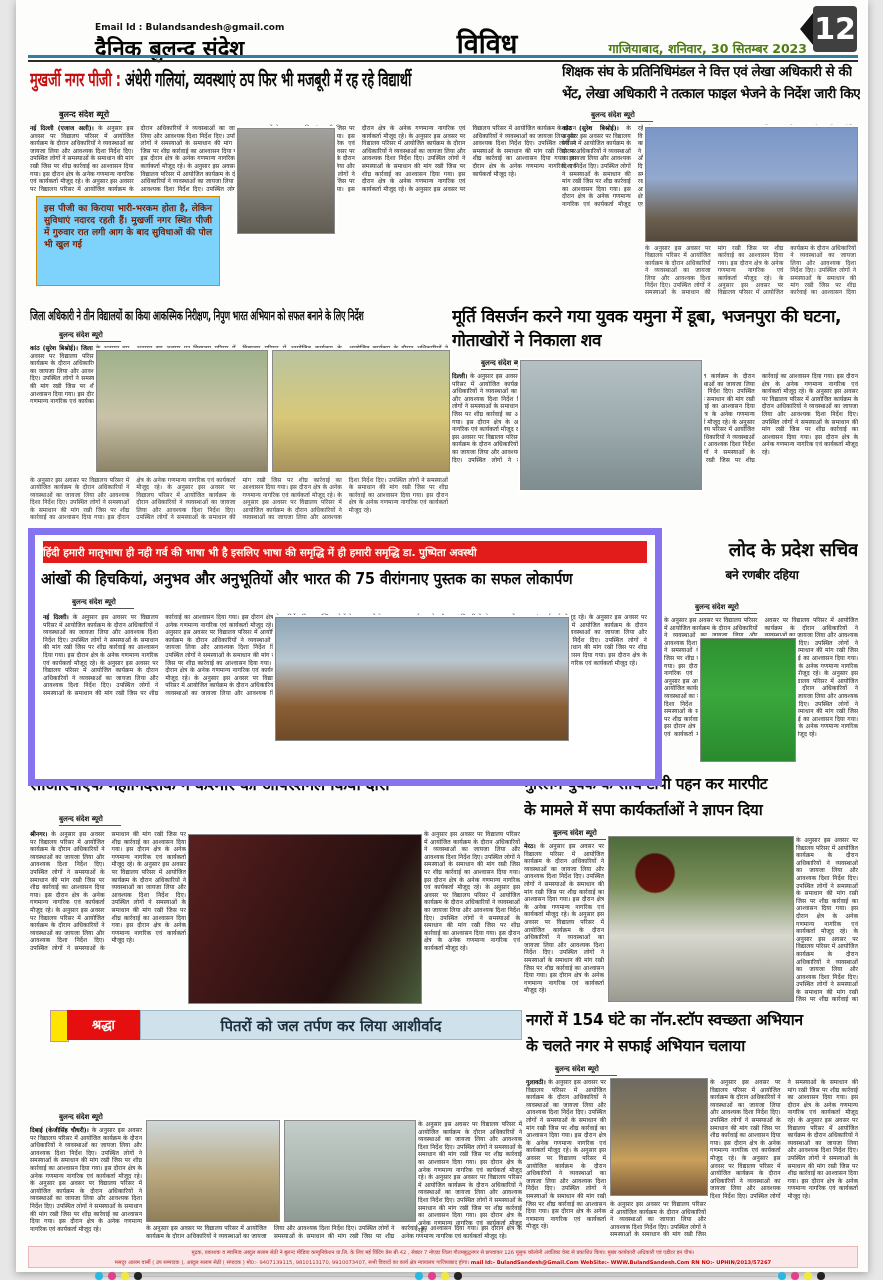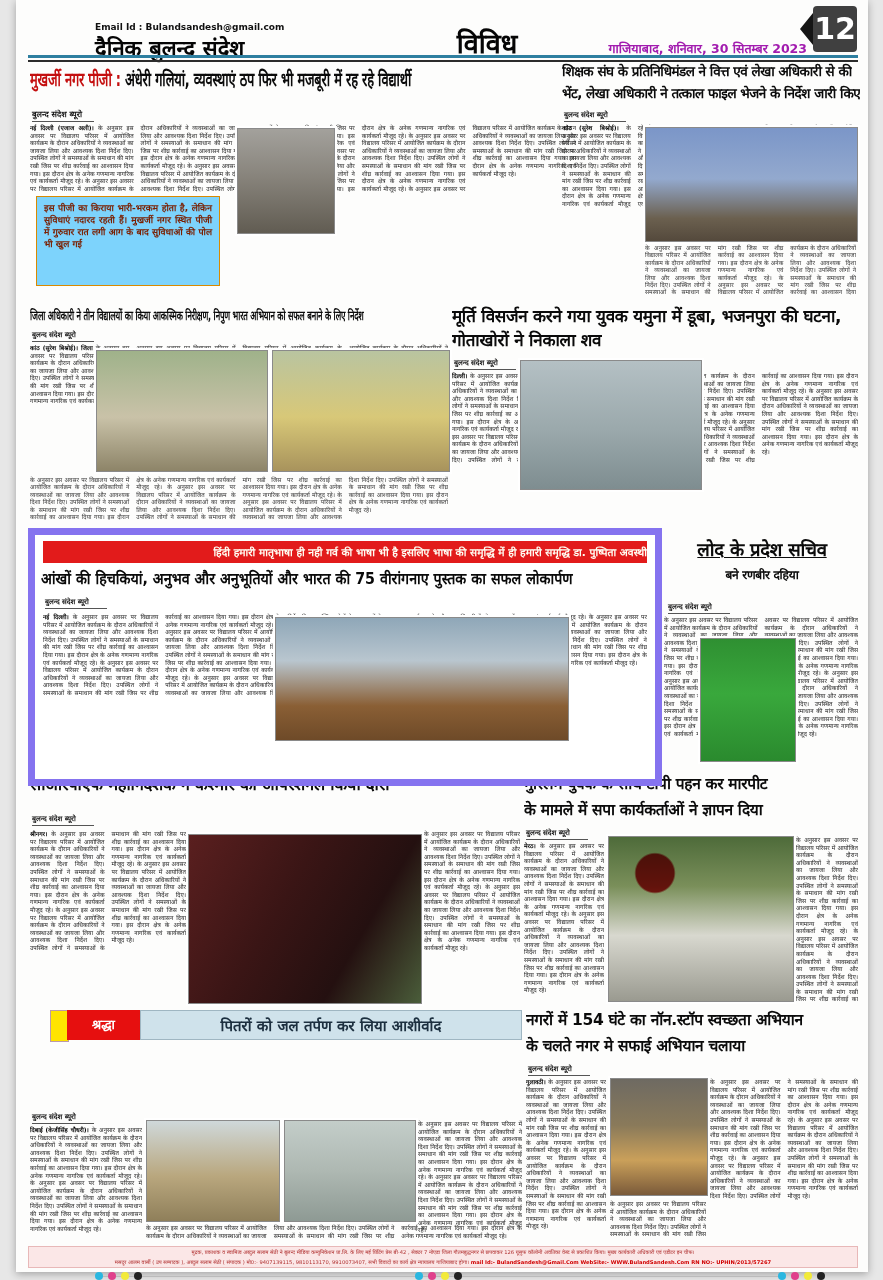--- a/index.html
+++ b/index.html
@@ -1,33 +1,33 @@
 <!DOCTYPE html>
 <html><head>
 <meta charset="utf-8">
 <style>
   html,body{margin:0;padding:0;background:#e7e7e7;font-family:"DejaVu Sans",sans-serif;}
   .page{position:relative;width:883px;height:1280px;background:#e7e7e7;overflow:hidden;}
   .sheet{position:absolute;left:16px;top:0;width:852px;height:1272px;background:#fdfdfc;box-shadow:0 2px 8px rgba(0,0,0,.3);}
   .abs{position:absolute;}
   .hl{position:absolute;font-weight:bold;color:#0b0b0b;letter-spacing:-.3px;overflow:hidden;white-space:nowrap;}
   .hlw{position:absolute;font-weight:bold;color:#0b0b0b;letter-spacing:-.3px;overflow:hidden;}
-  .byline{position:absolute;font-size:8px;font-weight:bold;color:#161616;}
+  .byline{position:absolute;font-size:8px;font-weight:bold;color:#161616;margin-left:27px;}
   .byline::after{content:"";display:block;width:62px;border-top:1px solid #555;margin-top:2px;}
   .bodycols{position:absolute;font-size:6px;line-height:7.6px;text-align:justify;color:#222;column-gap:7px;overflow:hidden;}
   .dl{font-weight:bold;color:#000;}
   .caption{position:absolute;font-size:6px;line-height:7.4px;color:#333;text-align:justify;overflow:hidden;column-gap:7px;}
   .photo{position:absolute;border:1px solid #8a8a8a;box-shadow:0 0 0 2px #fff;z-index:2;}
   .rule1{position:absolute;left:28px;top:55px;width:830px;height:3px;background:#2e7fa0;}
   .rule2{position:absolute;left:28px;top:60px;width:830px;height:2px;background:#2c2c2c;}
   .pagebox{position:absolute;left:813px;top:6px;width:44px;height:46px;background:#404040;border-radius:4px;color:#fff;font-size:30px;font-weight:bold;text-align:center;line-height:46px;}
   .pagebox::before{content:"";position:absolute;left:-13px;top:7px;border-top:16px solid transparent;border-bottom:16px solid transparent;border-right:13px solid #151515;}
   .pullquote{position:absolute;left:36px;top:196px;width:168px;height:78px;background:#7dd3fc;border:1px solid #d98a00;color:#7a1f00;font-size:9px;line-height:12px;font-weight:bold;padding:5px 7px;text-align:justify;overflow:hidden;z-index:3;}
   .purplebox{position:absolute;left:28px;top:528px;width:620px;height:244px;border:7px solid #8573ef;background:#fff;z-index:5;}
-  .redbanner{position:absolute;left:8px;top:6px;right:8px;height:22px;background:#e21b1b;color:#fffdf2;font-size:10.5px;font-weight:bold;text-align:right;line-height:22px;overflow:hidden;white-space:nowrap;}
+  .redbanner{position:absolute;left:8px;top:6px;right:8px;height:22px;background:#e21b1b;color:#fffdf2;font-size:10.5px;font-weight:bold;text-align:left;line-height:22px;overflow:hidden;white-space:nowrap;}
   .bookhl{position:absolute;left:6px;top:32px;width:608px;font-size:15.5px;font-weight:bold;color:#0a0a0a;white-space:nowrap;overflow:hidden;transform:scaleX(.92);transform-origin:left;}
   .label-yellow{position:absolute;left:50px;top:1010px;width:17px;height:30px;background:#ffe400;border:1px solid #b9a;}
   .label-red{position:absolute;left:67px;top:1010px;width:73px;height:30px;background:#e60f0f;color:#fff;font-size:13px;font-weight:bold;text-align:center;line-height:30px;}
   .label-blue{position:absolute;left:140px;top:1010px;width:382px;height:30px;background:#cfe2eb;border:1px solid #9fb6c2;color:#1c2f3f;font-size:15px;font-weight:bold;text-align:center;line-height:30px;overflow:hidden;white-space:nowrap;box-sizing:border-box;}
   .footerstrip{position:absolute;left:28px;top:1246px;width:830px;height:22px;background:#fbe7e7;border:1px solid #e8b8b8;box-sizing:border-box;text-align:center;overflow:hidden;}
   .footerline{font-size:5.2px;line-height:10px;color:#b03030;white-space:nowrap;}
   .footerline b{color:#d00000;}
   .dots{position:absolute;top:1272px;height:10px;z-index:1;display:flex;gap:5px;}
   .dot{width:8px;height:8px;border-radius:50%;}
   .regline{position:absolute;left:100px;top:1276px;width:680px;height:1px;background:#bbb;}
@@ -35,21 +35,21 @@
 </style>
 </head>
 <body>
 
 <div class="page">
   <div class="sheet"></div>
 
   <div class="abs" style="left:95px;top:22px;font-size:9px;font-weight:bold;color:#111;">Email Id : Bulandsandesh@gmail.com</div>
   <div class="abs" style="left:95px;top:32px;font-size:22px;font-weight:bold;color:#050505;">दैनिक बुलन्द संदेश</div>
   <div class="abs" style="left:487px;top:24px;font-size:27px;font-weight:bold;color:#050505;transform:translateX(-50%);">विविध</div>
-  <div class="abs" style="left:585px;top:40px;width:222px;font-size:12.5px;font-weight:bold;color:#a21caf;text-align:right;">गाजियाबाद, शनिवार, 30 सितम्बर 2023</div>
+  <div class="abs" style="left:585px;top:40px;width:222px;font-size:12.5px;font-weight:bold;color:#4d7c0f;text-align:right;">गाजियाबाद, शनिवार, 30 सितम्बर 2023</div>
   <div class="pagebox"><span>12</span></div>
   <div class="rule1"></div>
   <div class="rule2"></div>
 
   <div class="hl" style="left:30px;top:66px;width:546px;font-size:19px;transform:scaleX(.68);transform-origin:left;width:800px;">
     <span style="color:#c40f0f;">मुखर्जी नगर पीजी : </span><span>अंधेरी गलियां, व्यवस्थाएं ठप फिर भी मजबूरी में रह रहे विद्यार्थी</span>
   </div>
   <div class="byline" style="left:32px;top:108px;">बुलन्द संदेश ब्यूरो</div>
   <div class="bodycols" style="left:30px;top:124px;width:546px;height:174px;column-count:5;">
     <span class="dl">नई दिल्ली (एजाज अली)। </span><span>के अनुसार इस अवसर पर विद्यालय परिसर में आयोजित कार्यक्रम के दौरान अधिकारियों ने व्यवस्थाओं का जायजा लिया और आवश्यक दिशा निर्देश दिए। उपस्थित लोगों ने समस्याओं के समाधान की मांग रखी जिस पर शीघ्र कार्रवाई का आश्वासन दिया गया। इस दौरान क्षेत्र के अनेक गणमान्य नागरिक एवं कार्यकर्ता मौजूद रहे। के अनुसार इस अवसर पर विद्यालय परिसर में आयोजित कार्यक्रम के दौरान अधिकारियों ने व्यवस्थाओं का जायजा लिया और आवश्यक दिशा निर्देश दिए। उपस्थित लोगों ने समस्याओं के समाधान की मांग रखी जिस पर शीघ्र कार्रवाई का आश्वासन दिया गया। इस दौरान क्षेत्र के अनेक गणमान्य नागरिक एवं कार्यकर्ता मौजूद रहे। के अनुसार इस अवसर पर विद्यालय परिसर में आयोजित कार्यक्रम के दौरान अधिकारियों ने व्यवस्थाओं का जायजा लिया और आवश्यक दिशा निर्देश दिए। उपस्थित लोगों ने समस्याओं के समाधान की मांग रखी जिस पर शीघ्र कार्रवाई का आश्वासन दिया गया। इस दौरान क्षेत्र के अनेक गणमान्य नागरिक एवं कार्यकर्ता मौजूद रहे। के अनुसार इस अवसर पर विद्यालय परिसर में आयोजित कार्यक्रम के दौरान अधिकारियों ने व्यवस्थाओं का जायजा लिया और आवश्यक दिशा निर्देश दिए। उपस्थित लोगों ने समस्याओं के समाधान की मांग रखी जिस पर शीघ्र कार्रवाई का आश्वासन दिया गया। इस दौरान क्षेत्र के अनेक गणमान्य नागरिक एवं कार्यकर्ता मौजूद रहे। के अनुसार इस अवसर पर विद्यालय परिसर में आयोजित कार्यक्रम के दौरान अधिकारियों ने व्यवस्थाओं का जायजा लिया और आवश्यक दिशा निर्देश दिए। उपस्थित लोगों ने समस्याओं के समाधान की मांग रखी जिस पर शीघ्र कार्रवाई का आश्वासन दिया गया। इस दौरान क्षेत्र के अनेक गणमान्य नागरिक एवं कार्यकर्ता मौजूद रहे। के अनुसार इस अवसर पर विद्यालय परिसर में आयोजित कार्यक्रम के दौरान अधिकारियों ने व्यवस्थाओं का जायजा लिया और आवश्यक दिशा निर्देश दिए। उपस्थित लोगों ने समस्याओं के समाधान की मांग रखी जिस पर शीघ्र कार्रवाई का आश्वासन दिया गया। इस दौरान क्षेत्र के अनेक गणमान्य नागरिक एवं कार्यकर्ता मौजूद रहे। </span>
@@ -85,21 +85,21 @@
   <div class="purplebox">
     <div class="redbanner">हिंदी हमारी मातृभाषा ही नही गर्व की भाषा भी है इसलिए भाषा की समृद्धि में ही हमारी समृद्धि  डा. पुष्पिता अवस्थी</div>
     <div class="bookhl">आंखों की हिचकियां, अनुभव और अनुभूतियों और  भारत की 75 वीरांगनाए पुस्तक का सफल लोकार्पण</div>
     <div class="byline" style="left:10px;top:62px;font-size:7px;">बुलन्द संदेश ब्यूरो</div>
     <div class="bodycols" style="left:8px;top:78px;width:604px;height:158px;column-count:5;">
       <span class="dl">नई दिल्ली। </span><span>के अनुसार इस अवसर पर विद्यालय परिसर में आयोजित कार्यक्रम के दौरान अधिकारियों ने व्यवस्थाओं का जायजा लिया और आवश्यक दिशा निर्देश दिए। उपस्थित लोगों ने समस्याओं के समाधान की मांग रखी जिस पर शीघ्र कार्रवाई का आश्वासन दिया गया। इस दौरान क्षेत्र के अनेक गणमान्य नागरिक एवं कार्यकर्ता मौजूद रहे। के अनुसार इस अवसर पर विद्यालय परिसर में आयोजित कार्यक्रम के दौरान अधिकारियों ने व्यवस्थाओं का जायजा लिया और आवश्यक दिशा निर्देश दिए। उपस्थित लोगों ने समस्याओं के समाधान की मांग रखी जिस पर शीघ्र कार्रवाई का आश्वासन दिया गया। इस दौरान क्षेत्र के अनेक गणमान्य नागरिक एवं कार्यकर्ता मौजूद रहे। के अनुसार इस अवसर पर विद्यालय परिसर में आयोजित कार्यक्रम के दौरान अधिकारियों ने व्यवस्थाओं का जायजा लिया और आवश्यक दिशा निर्देश दिए। उपस्थित लोगों ने समस्याओं के समाधान की मांग रखी जिस पर शीघ्र कार्रवाई का आश्वासन दिया गया। इस दौरान क्षेत्र के अनेक गणमान्य नागरिक एवं कार्यकर्ता मौजूद रहे। के अनुसार इस अवसर पर विद्यालय परिसर में आयोजित कार्यक्रम के दौरान अधिकारियों ने व्यवस्थाओं का जायजा लिया और आवश्यक दिशा निर्देश दिए। उपस्थित लोगों ने समस्याओं के समाधान की मांग रखी जिस पर शीघ्र कार्रवाई का आश्वासन दिया गया। इस दौरान क्षेत्र के अनेक गणमान्य नागरिक एवं कार्यकर्ता मौजूद रहे। के अनुसार इस अवसर पर विद्यालय परिसर में आयोजित कार्यक्रम के दौरान अधिकारियों ने व्यवस्थाओं का जायजा लिया और आवश्यक दिशा निर्देश दिए। उपस्थित लोगों ने समस्याओं के समाधान की मांग रखी जिस पर शीघ्र कार्रवाई का आश्वासन दिया गया। इस दौरान क्षेत्र के अनेक गणमान्य नागरिक एवं कार्यकर्ता मौजूद रहे। के अनुसार इस अवसर पर विद्यालय परिसर में आयोजित कार्यक्रम के दौरान अधिकारियों ने व्यवस्थाओं का जायजा लिया और आवश्यक दिशा निर्देश दिए। उपस्थित लोगों ने समस्याओं के समाधान की मांग रखी जिस पर शीघ्र कार्रवाई का आश्वासन दिया गया। इस दौरान क्षेत्र के अनेक गणमान्य नागरिक एवं कार्यकर्ता मौजूद रहे। के अनुसार इस अवसर पर विद्यालय परिसर में आयोजित कार्यक्रम के दौरान अधिकारियों ने व्यवस्थाओं का जायजा लिया और आवश्यक दिशा निर्देश दिए। उपस्थित लोगों ने समस्याओं के समाधान की मांग रखी जिस पर शीघ्र कार्रवाई का आश्वासन दिया गया। इस दौरान क्षेत्र के अनेक गणमान्य नागरिक एवं कार्यकर्ता मौजूद रहे। के अनुसार इस अवसर पर विद्यालय परिसर में आयोजित कार्यक्रम के दौरान अधिकारियों ने व्यवस्थाओं का जायजा लिया और आवश्यक दिशा निर्देश दिए। उपस्थित लोगों ने समस्याओं के समाधान की मांग रखी जिस पर शीघ्र कार्रवाई का आश्वासन दिया गया। इस दौरान क्षेत्र के अनेक गणमान्य नागरिक एवं कार्यकर्ता मौजूद रहे। </span>
     </div>
     <div class="photo" style="left:240px;top:82px;width:292px;height:122px;background:linear-gradient(180deg,#8fa7b8 0%,#b9c6cf 35%,#8a5f35 72%,#6e4a28 100%);"></div>
   </div>
 
-  <div class="hl" style="left:666px;top:536px;width:192px;font-size:18.5px;text-align:center;text-decoration:underline;">लोद के प्रदेश सचिव</div>
+  <div class="hl" style="left:666px;top:536px;width:192px;font-size:18.5px;text-align:right;">लोद के प्रदेश सचिव</div>
   <div class="hl" style="left:666px;top:566px;width:192px;font-size:12px;text-align:center;">बने रणबीर दहिया</div>
   <div class="byline" style="left:668px;top:602px;font-size:7px;">बुलन्द संदेश ब्यूरो</div>
   <div class="bodycols" style="left:664px;top:616px;width:194px;height:168px;column-count:2;">
     <span>के अनुसार इस अवसर पर विद्यालय परिसर में आयोजित कार्यक्रम के दौरान अधिकारियों ने व्यवस्थाओं का जायजा लिया और आवश्यक दिशा निर्देश दिए। उपस्थित लोगों ने समस्याओं के समाधान की मांग रखी जिस पर शीघ्र कार्रवाई का आश्वासन दिया गया। इस दौरान क्षेत्र के अनेक गणमान्य नागरिक एवं कार्यकर्ता मौजूद रहे। के अनुसार इस अवसर पर विद्यालय परिसर में आयोजित कार्यक्रम के दौरान अधिकारियों ने व्यवस्थाओं का जायजा लिया और आवश्यक दिशा निर्देश दिए। उपस्थित लोगों ने समस्याओं के समाधान की मांग रखी जिस पर शीघ्र कार्रवाई का आश्वासन दिया गया। इस दौरान क्षेत्र के अनेक गणमान्य नागरिक एवं कार्यकर्ता मौजूद रहे। के अनुसार इस अवसर पर विद्यालय परिसर में आयोजित कार्यक्रम के दौरान अधिकारियों ने व्यवस्थाओं का जायजा लिया और आवश्यक दिशा निर्देश दिए। उपस्थित लोगों ने समस्याओं के समाधान की मांग रखी जिस पर शीघ्र कार्रवाई का आश्वासन दिया गया। इस दौरान क्षेत्र के अनेक गणमान्य नागरिक एवं कार्यकर्ता मौजूद रहे। के अनुसार इस अवसर पर विद्यालय परिसर में आयोजित कार्यक्रम के दौरान अधिकारियों ने व्यवस्थाओं का जायजा लिया और आवश्यक दिशा निर्देश दिए। उपस्थित लोगों ने समस्याओं के समाधान की मांग रखी जिस पर शीघ्र कार्रवाई का आश्वासन दिया गया। इस दौरान क्षेत्र के अनेक गणमान्य नागरिक एवं कार्यकर्ता मौजूद रहे। </span>
   </div>
   <div class="photo" style="left:700px;top:638px;width:94px;height:122px;background:linear-gradient(180deg,#2f9032 0%,#39a83c 45%,#2a8a2e 100%);"></div>
 
   <div class="hl z1" style="left:30px;top:772px;width:492px;font-size:16.5px;">सीआरपीएफ महानिदेशक ने कश्मीर का ऑपरेशनल किया दौरा</div>
   <div class="byline" style="left:32px;top:814px;font-size:7px;">बुलन्द संदेश ब्यूरो</div>
   <div class="bodycols" style="left:30px;top:830px;width:156px;height:174px;column-count:2;">

